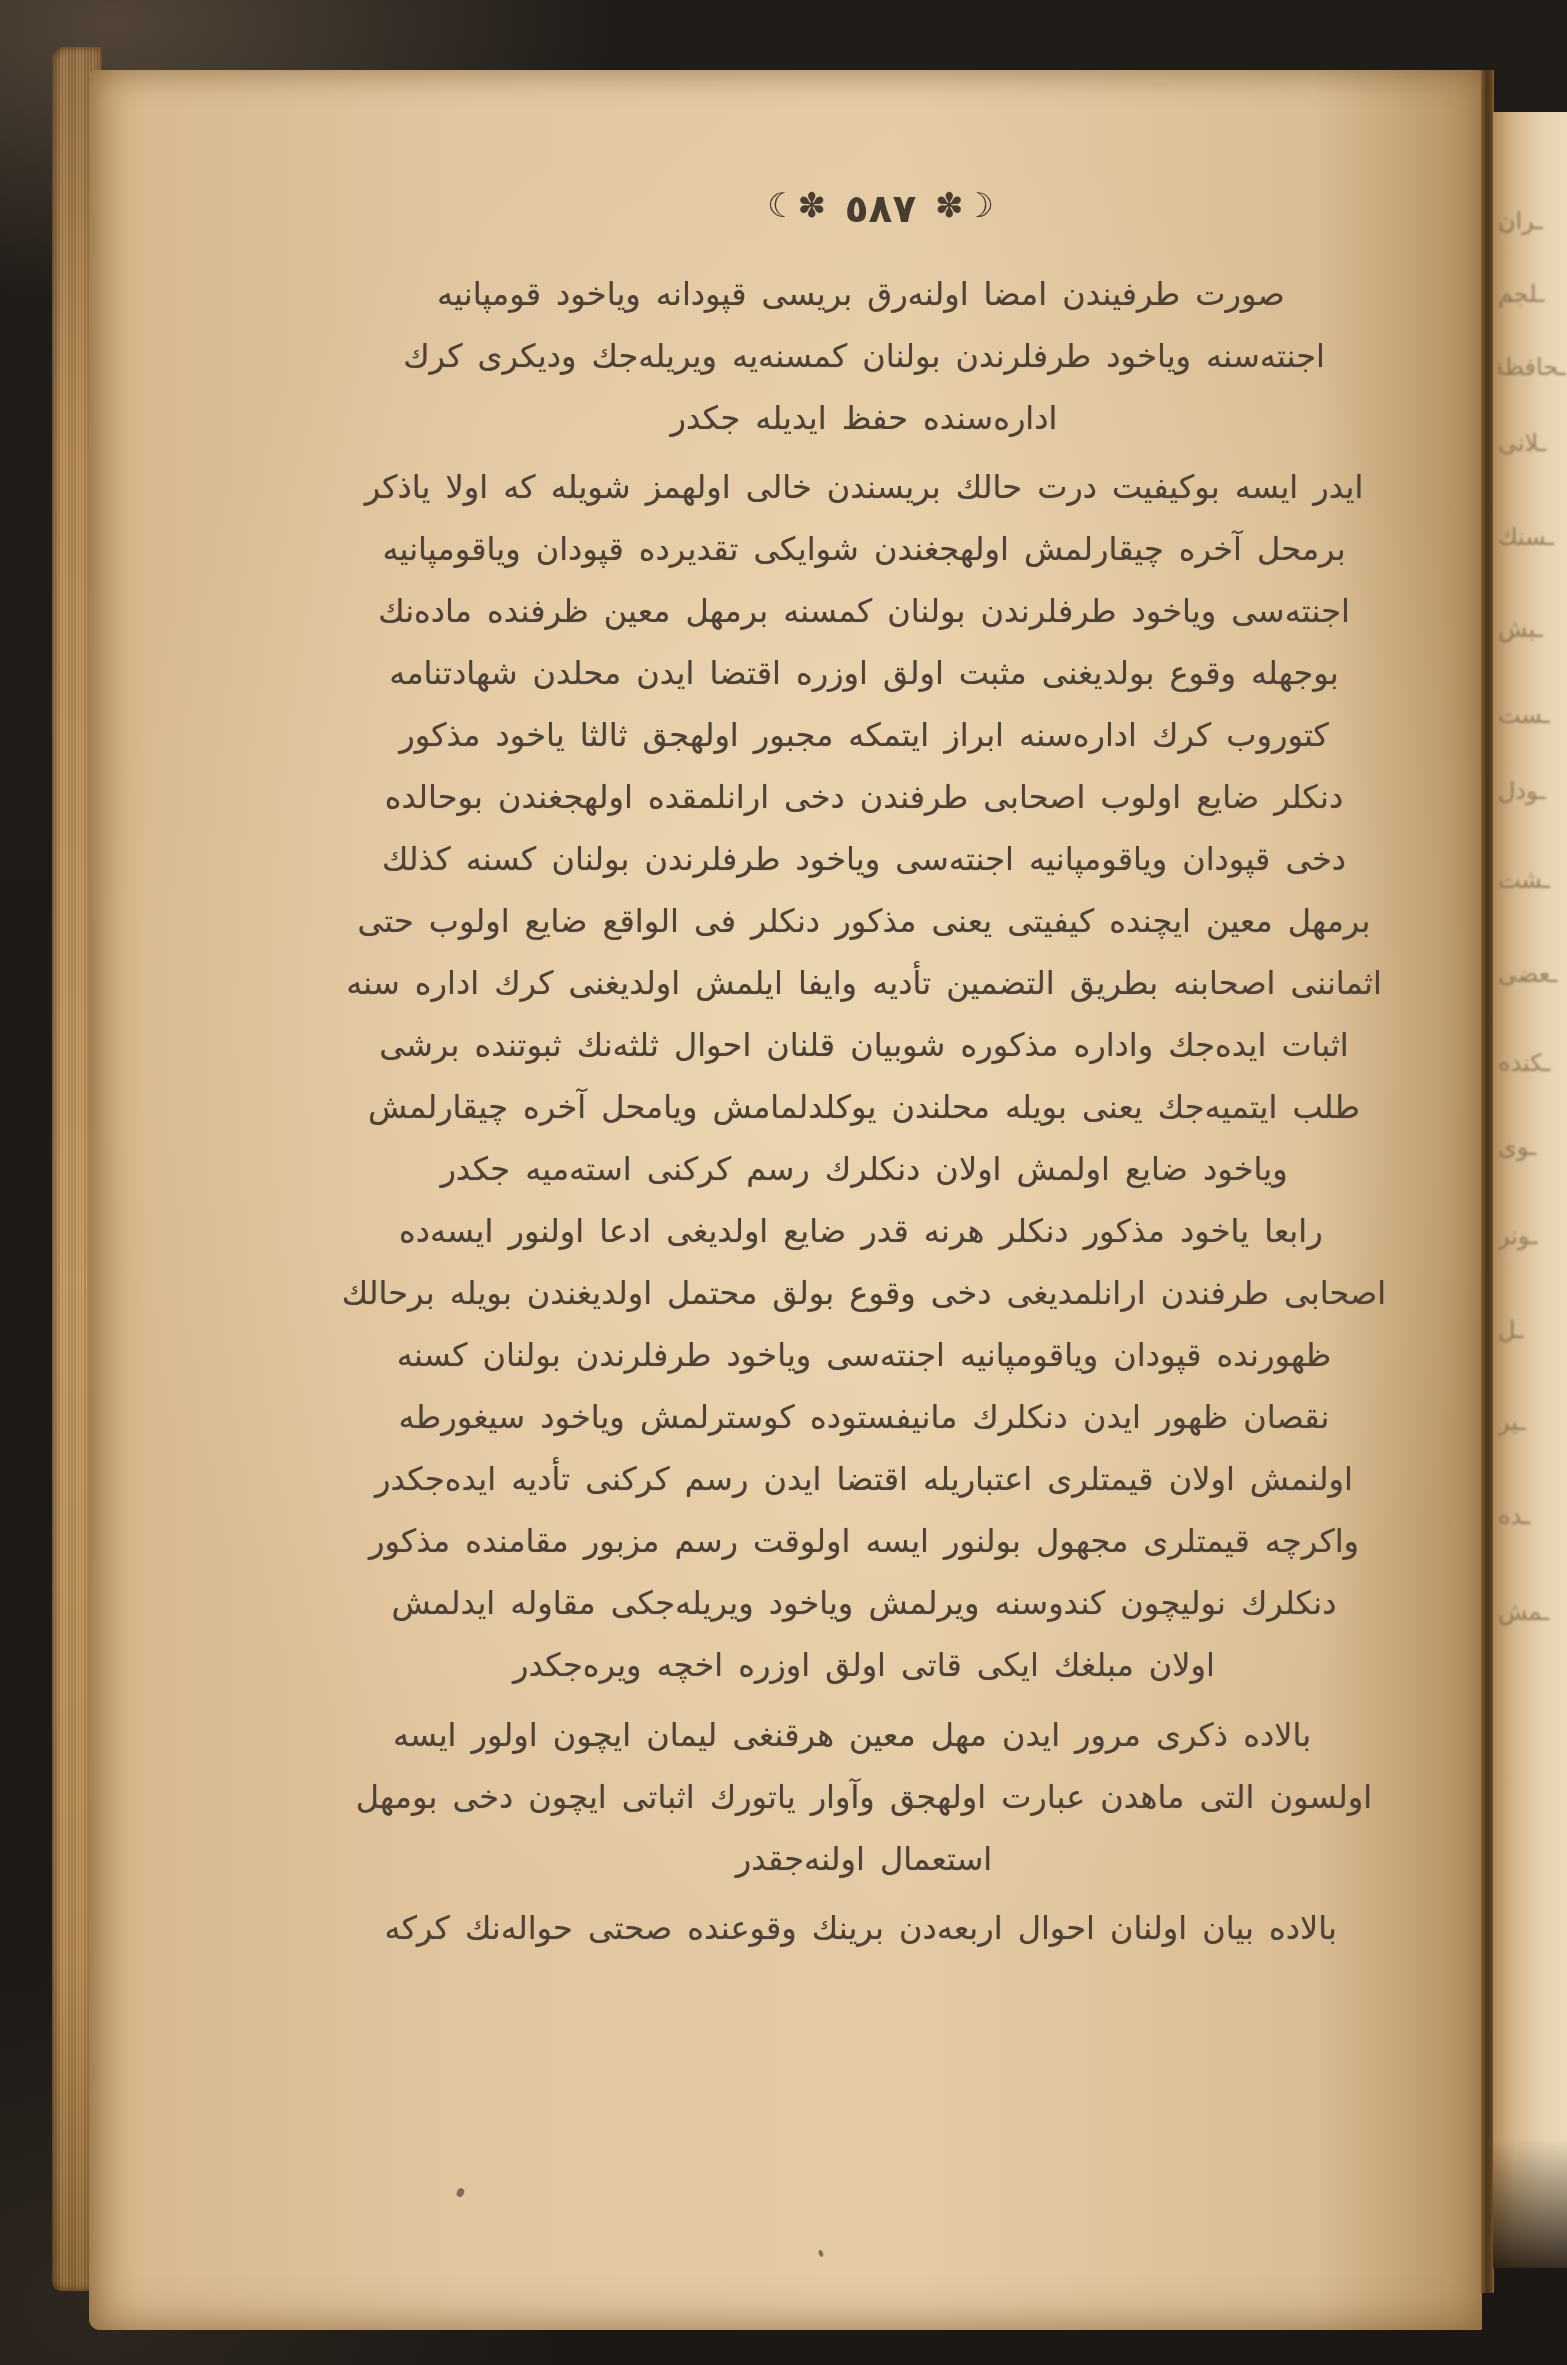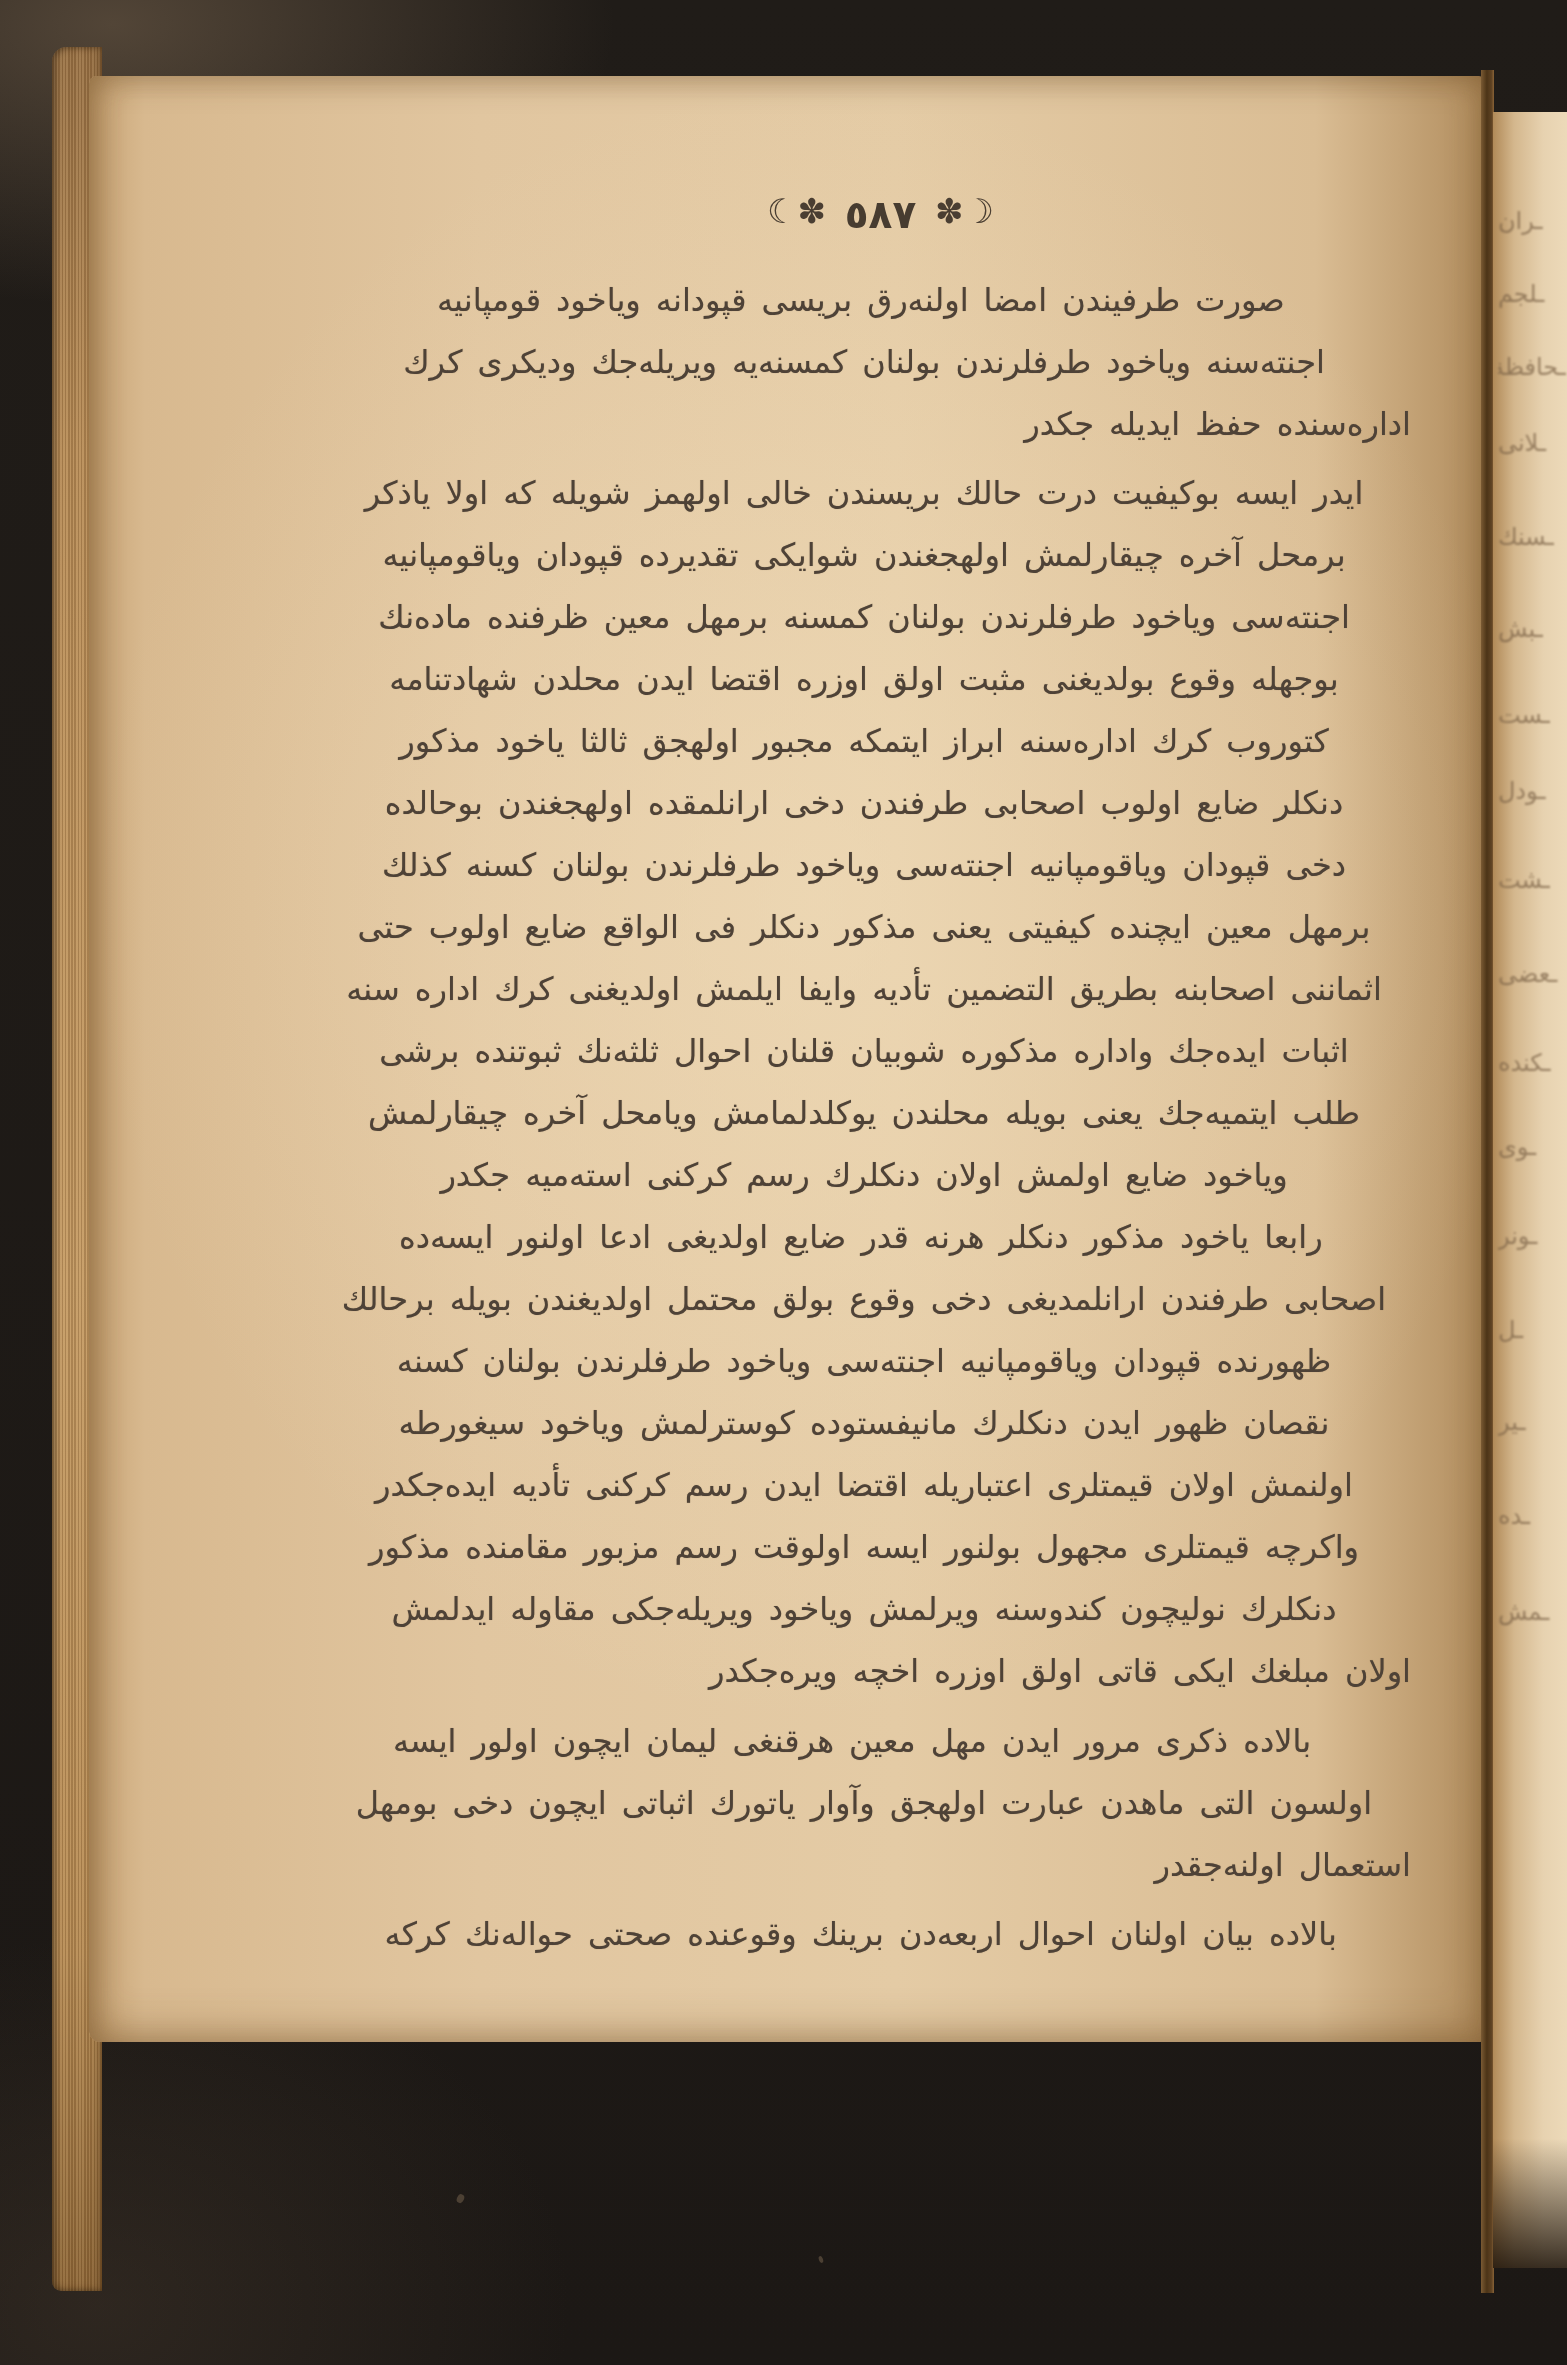--- a/index.html
+++ b/index.html
@@ -15,21 +15,21 @@
   .fore-edge{
     position:absolute;left:52px;top:47px;width:50px;height:2244px;
     border-radius:14.6px 0 0 9.7px;
     background:
       repeating-linear-gradient(90deg, rgba(70,42,14,.20) 0 1.6px, rgba(255,240,210,.07) 1.6px 3.2px),
       linear-gradient(180deg,#9a7347 0%,#b88d58 18%,#c59b64 55%,#b78c55 85%,#8f6839 100%);
     box-shadow: inset -4.9px 0 8px rgba(60,35,10,.35), inset 3.2px 0 6.5px rgba(0,0,0,.35);
   }
   
   .page{
-    position:absolute;left:89px;top:76px;width:1393px;height:1966px;
+    position:absolute;left:89px;top:70px;width:1393px;height:2260px;
     border-radius:8px 3.2px 1.6px 11.3px;
     background:
       radial-gradient(72% 58% at 52% 42%, rgba(243,224,190,.55), rgba(243,224,190,0) 72%),
       linear-gradient(90deg,#c6a273 0%,#d8b98f 4%,#e1c6a0 28%,#e4cba5 58%,#dabd94 88%,#b28e5f 100%);
     box-shadow: inset 0 9.7px 27.5px rgba(92,60,24,.22), inset 0 -16px 36px rgba(110,74,34,.28), inset 11.3px 0 24px rgba(104,70,32,.20);
   }
   
   .gutter{
     position:absolute;left:1481px;top:70px;width:13px;height:2223px;
     background:linear-gradient(90deg,#7a5a33 0%,#4c3417 45%,#5e4223 80%,#8a6336 100%);
@@ -56,21 +56,21 @@
   .folio .num{font-size:39px;font-weight:bold;letter-spacing:6.5px;margin:0 14.6px;}
   
   .textblock{position:absolute;right:71px;top:193px;width:1094px;}
   .para{margin:0 0 7.3px 0;}
   .line{
     direction:rtl;font-size:32px;line-height:62px;height:62px;
     color:#4e4237;word-spacing:4.9px;white-space:nowrap;
     text-shadow:0 0 0.8px rgba(66,50,34,.45);
   }
   .line.r{text-align:center;}
-  .line.l{text-align:right;}
+  .line.l{text-align:center;}
   .i1{padding-right:6.5px;}
   .i2{padding-right:18px;}
   .i3{padding-right:24px;}
   .speck{position:absolute;background:#5c4d3d;border-radius:50%;opacity:.75;}
   .speck.a{left:368px;top:2118px;width:6.5px;height:9px;transform:rotate(25deg);}
   .speck.b{left:730px;top:2180px;width:4px;height:7.3px;transform:rotate(-20deg);}
 </style>
 </head>
 <body>
 

